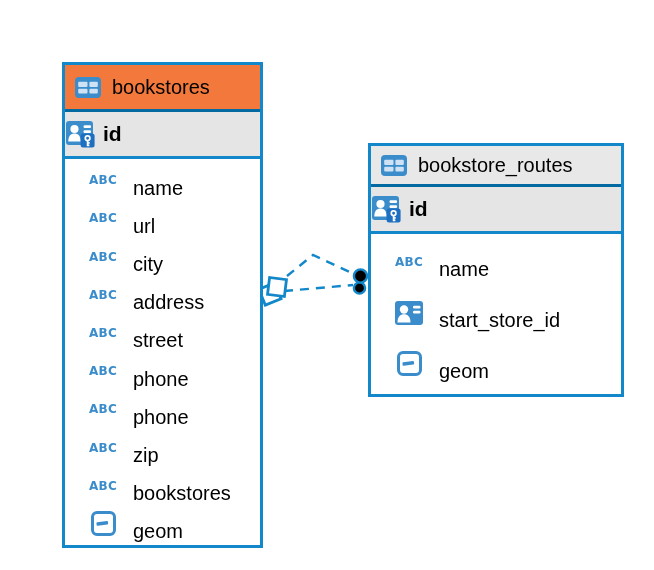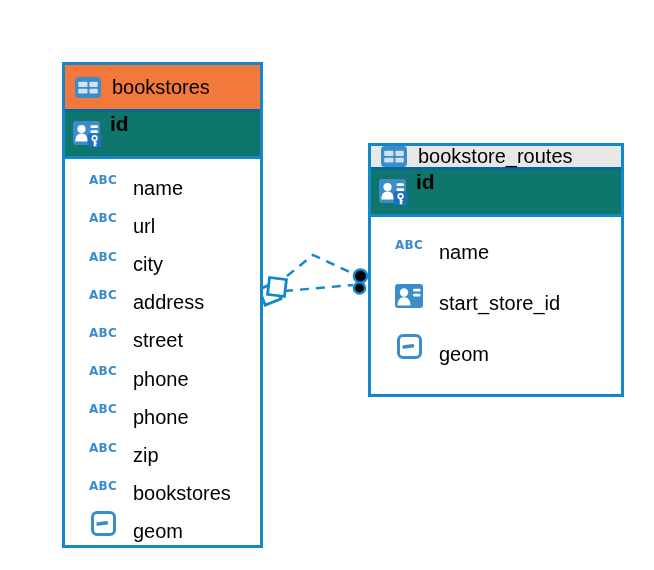--- a/index.html
+++ b/index.html
@@ -10,25 +10,25 @@
   .erd-table{
     position:absolute;box-sizing:border-box;border:3px solid #1287C9;background:#fff;
   }
   #table-bookstores{left:62px;top:62px;width:201px;height:486px;}
   #table-bookstore-routes{left:368px;top:143px;width:256px;height:254px;}
   .tbl-header{
     display:flex;align-items:center;box-sizing:border-box;
     border-bottom:3px solid #0369a1;padding-left:8px;gap:9px;
   }
   #table-bookstores .tbl-header{height:47px;background:#F2793B;}
-  #table-bookstore-routes .tbl-header{height:24px;background:#E8E8E8;}
+  #table-bookstore-routes .tbl-header{height:41px;background:#E8E8E8;}
   .tbl-title{font-size:20px;font-weight:400;color:#000;white-space:nowrap;}
   .pk-section{
-    display:flex;box-sizing:border-box;
-    border-bottom:3px solid #1287C9;padding-left:7px;gap:8px;height:47px;background:#0f766e;
+    display:flex;align-items:center;box-sizing:border-box;
+    border-bottom:3px solid #1287C9;gap:8px;height:47px;background:#e5e5e5;
   }
   .pk-name{font-size:21px;font-weight:700;}
   .cols{display:flex;flex-direction:column;justify-content:space-around;box-sizing:border-box;padding:2px 0;}
   #table-bookstores .cols{height:386px;}
   #table-bookstore-routes .cols{height:157px;}
   .row{display:flex;align-items:center;padding-left:23px;gap:15px;flex:1;min-height:0;}
   .typeicon{
     width:30px;display:flex;align-items:center;justify-content:center;flex:none;
   }
   .abc{

